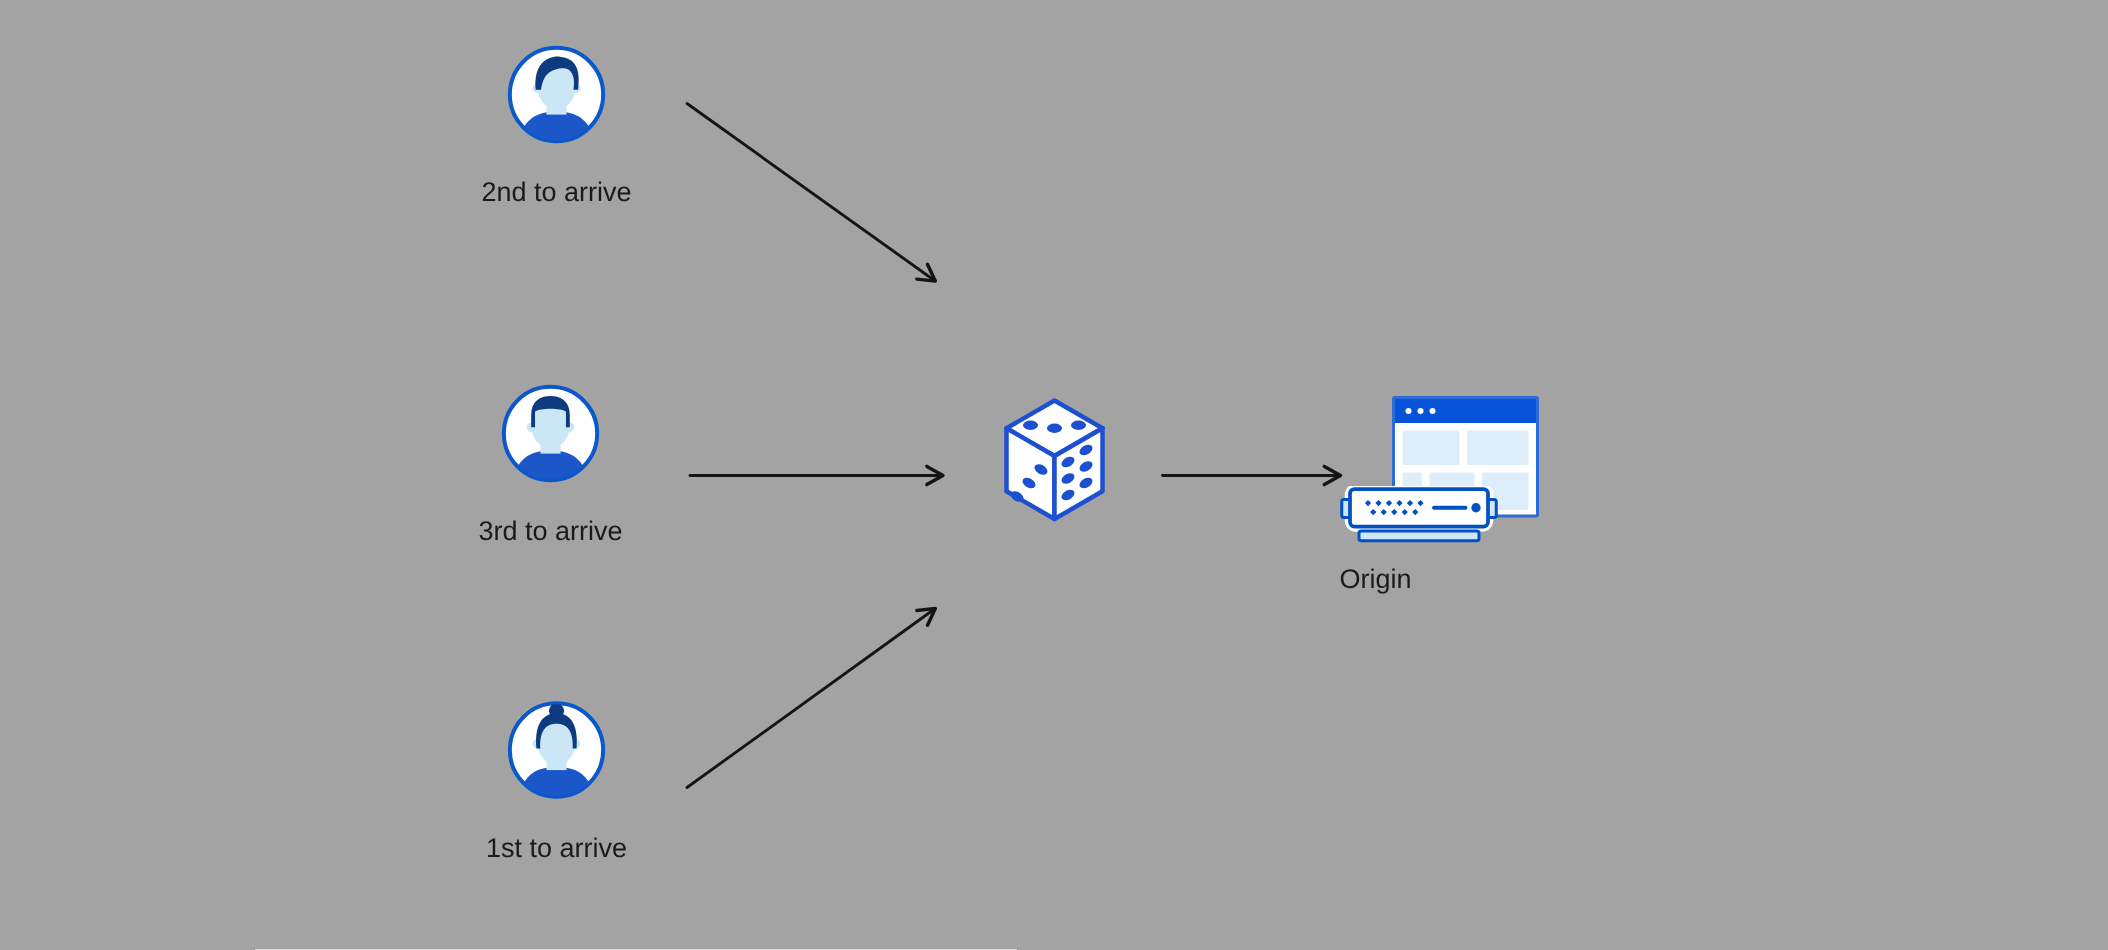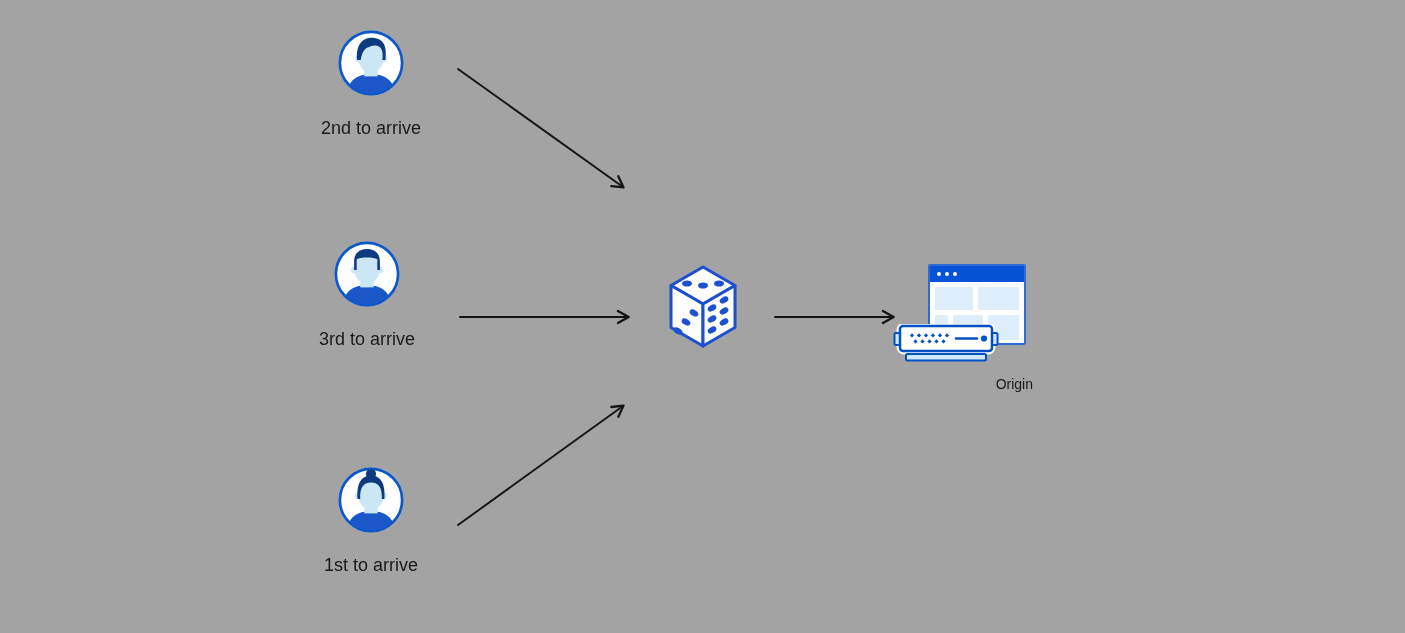--- a/index.html
+++ b/index.html
@@ -27,22 +27,22 @@
   .win-body{padding:5px;display:flex;flex-direction:column;gap:5px;}
   .win-row{display:flex;gap:5px;}
   .blk{background:#ddeefa;border-radius:1px;}
   .blk-a{width:38px;height:23px;}
   .blk-b{flex:1;height:23px;}
   .blk-c{width:13px;height:25px;}
   .blk-d{width:30px;height:25px;}
   .blk-e{flex:1;height:25px;}
   .server-icon{position:absolute;left:0px;top:60px;}
   .origin-label{
-    position:absolute;left:0;top:112px;width:140px;text-align:right;
-    font-size:14px;color:#1a1a1a;
+    position:absolute;left:0;top:112px;width:140px;text-align:left;
+    font-size:18px;color:#1a1a1a;
   }
   .arrow-layer{position:absolute;left:0;top:0;pointer-events:none;}
   .dice{position:absolute;left:666px;top:264px;}
 </style>
 </head>
 <body>
 
 <div class="canvas">
 
   <svg class="arrow-layer" width="1405" height="633" viewBox="0 0 1405 633">
@@ -72,21 +72,21 @@
         <rect x="26.5" y="32" width="13" height="14" fill="#cbe7f5"></rect>
         <circle cx="20.5" cy="29" r="3" fill="#cbe7f5"></circle>
         <circle cx="45.5" cy="29" r="3" fill="#cbe7f5"></circle>
         <ellipse cx="33" cy="27.5" rx="12.6" ry="15" fill="#cbe7f5"></ellipse>
         <path d="M19.5,30 C18,13 27,8 35,8.5 C46,9.5 48.5,17 47,30 L44,30 C45.5,20 42,15.5 36.5,16 C27.5,17 24.5,21 23,30 Z" fill="#0e3a80"></path>
       </g>
     </svg>
     <div class="node-label">2nd to arrive</div>
   </div>
 
-  <div class="node client" style="left:301px;top:240px;width:132px;justify-content:center;">
+  <div class="node client" style="left:301px;top:255px;width:132px;justify-content:center;">
     <svg class="avatar" width="68" height="68" viewBox="0 0 66 66">
       <defs>
           <clipPath id="c2">
             <circle cx="33" cy="33" r="29.6"></circle>
           </clipPath>
         </defs>
       <circle cx="33" cy="33" r="30.2" fill="#ffffff" stroke="#0a58cc" stroke-width="2.6"></circle>
       <g clip-path="url(#c2)">
         <path d="M8,68 C10,48 21,44 33,44 C45,44 56,48 58,68 Z" fill="#1b57c9"></path>
         <rect x="26.5" y="32" width="13" height="14" fill="#cbe7f5"></rect>

